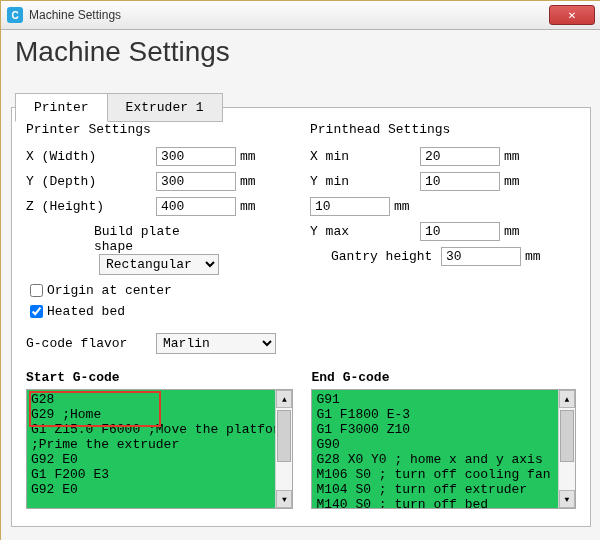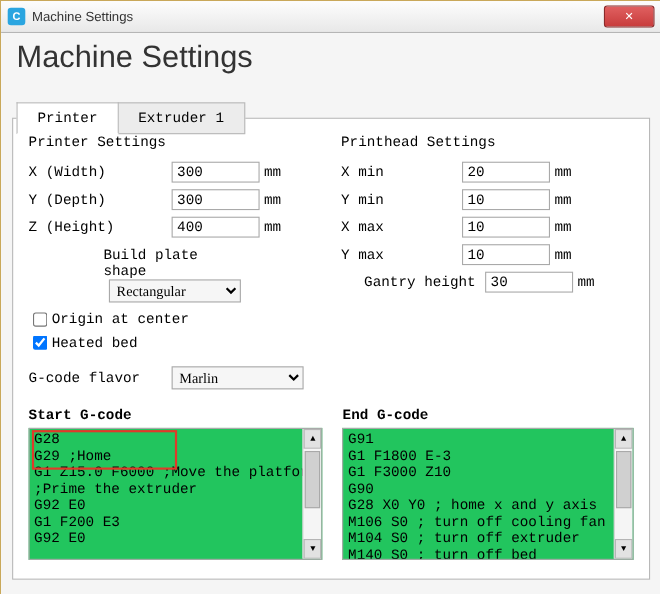--- a/index.html
+++ b/index.html
@@ -113,21 +113,21 @@
   .row input.val {
     width: 70px;
     font-family: "Courier New", monospace;
     font-size: 13px;
     padding: 1px 4px;
     border: 1px solid #a9a9a9;
     background: #fff;
   }
   .row .unit { width: 30px; padding-left: 4px; }
   select {
-    font-family: Liberation Serif, serif;
+    font-family: Liberation Mono, monospace;
     font-size: 13px;
     width: 120px;
     border: 1px solid #a9a9a9;
     background: #f6f6f6;
     padding: 1px 2px;
   }
   .check-row {
     display: flex;
     align-items: center;
     margin: 2px 0;
@@ -257,21 +257,20 @@
           <span class="lbl" style="width:110px">X min</span>
           <input class="val" value="20" style="">
           <span class="unit">mm</span>
         </div>
         <div class="row">
           <span class="lbl" style="width:110px">Y min</span>
           <input class="val" value="10" style="">
           <span class="unit">mm</span>
         </div>
         <div class="row">
-          <span class="lbl" style="width:110px">X max</span>
           <input class="val" value="10" style="">
           <span class="unit">mm</span>
         </div>
         <div class="row">
           <span class="lbl" style="width:110px">Y max</span>
           <input class="val" value="10" style="">
           <span class="unit">mm</span>
         </div>
 
         <div class="row" style="margin-top:4px;justify-content:center;">

